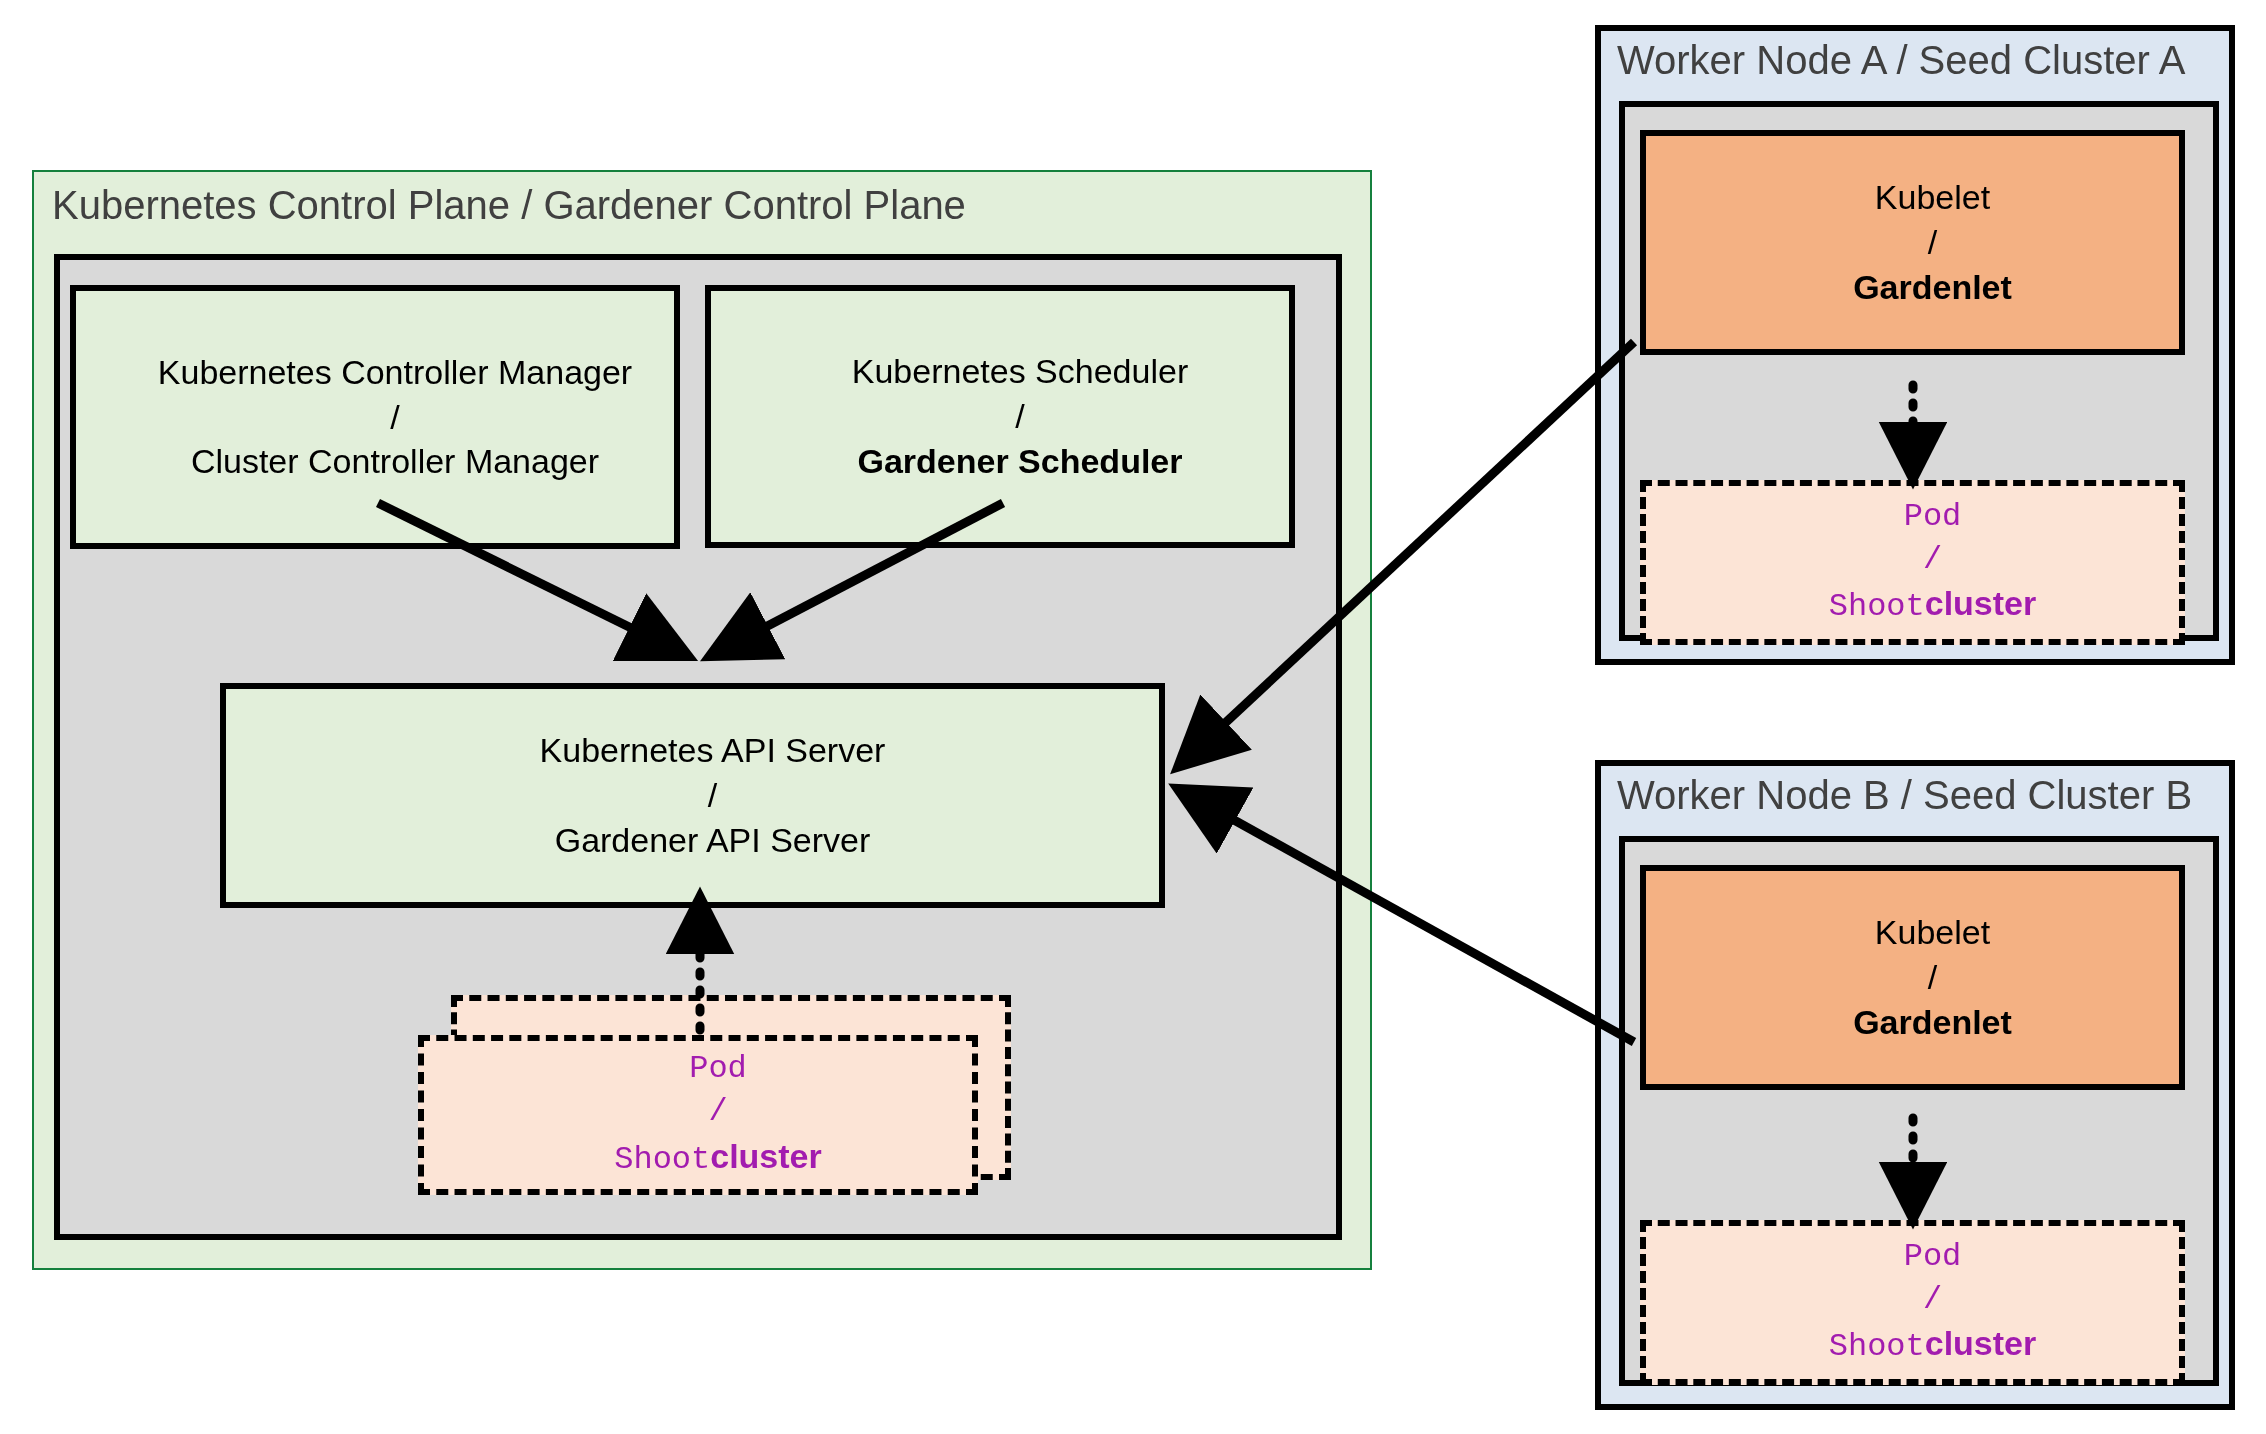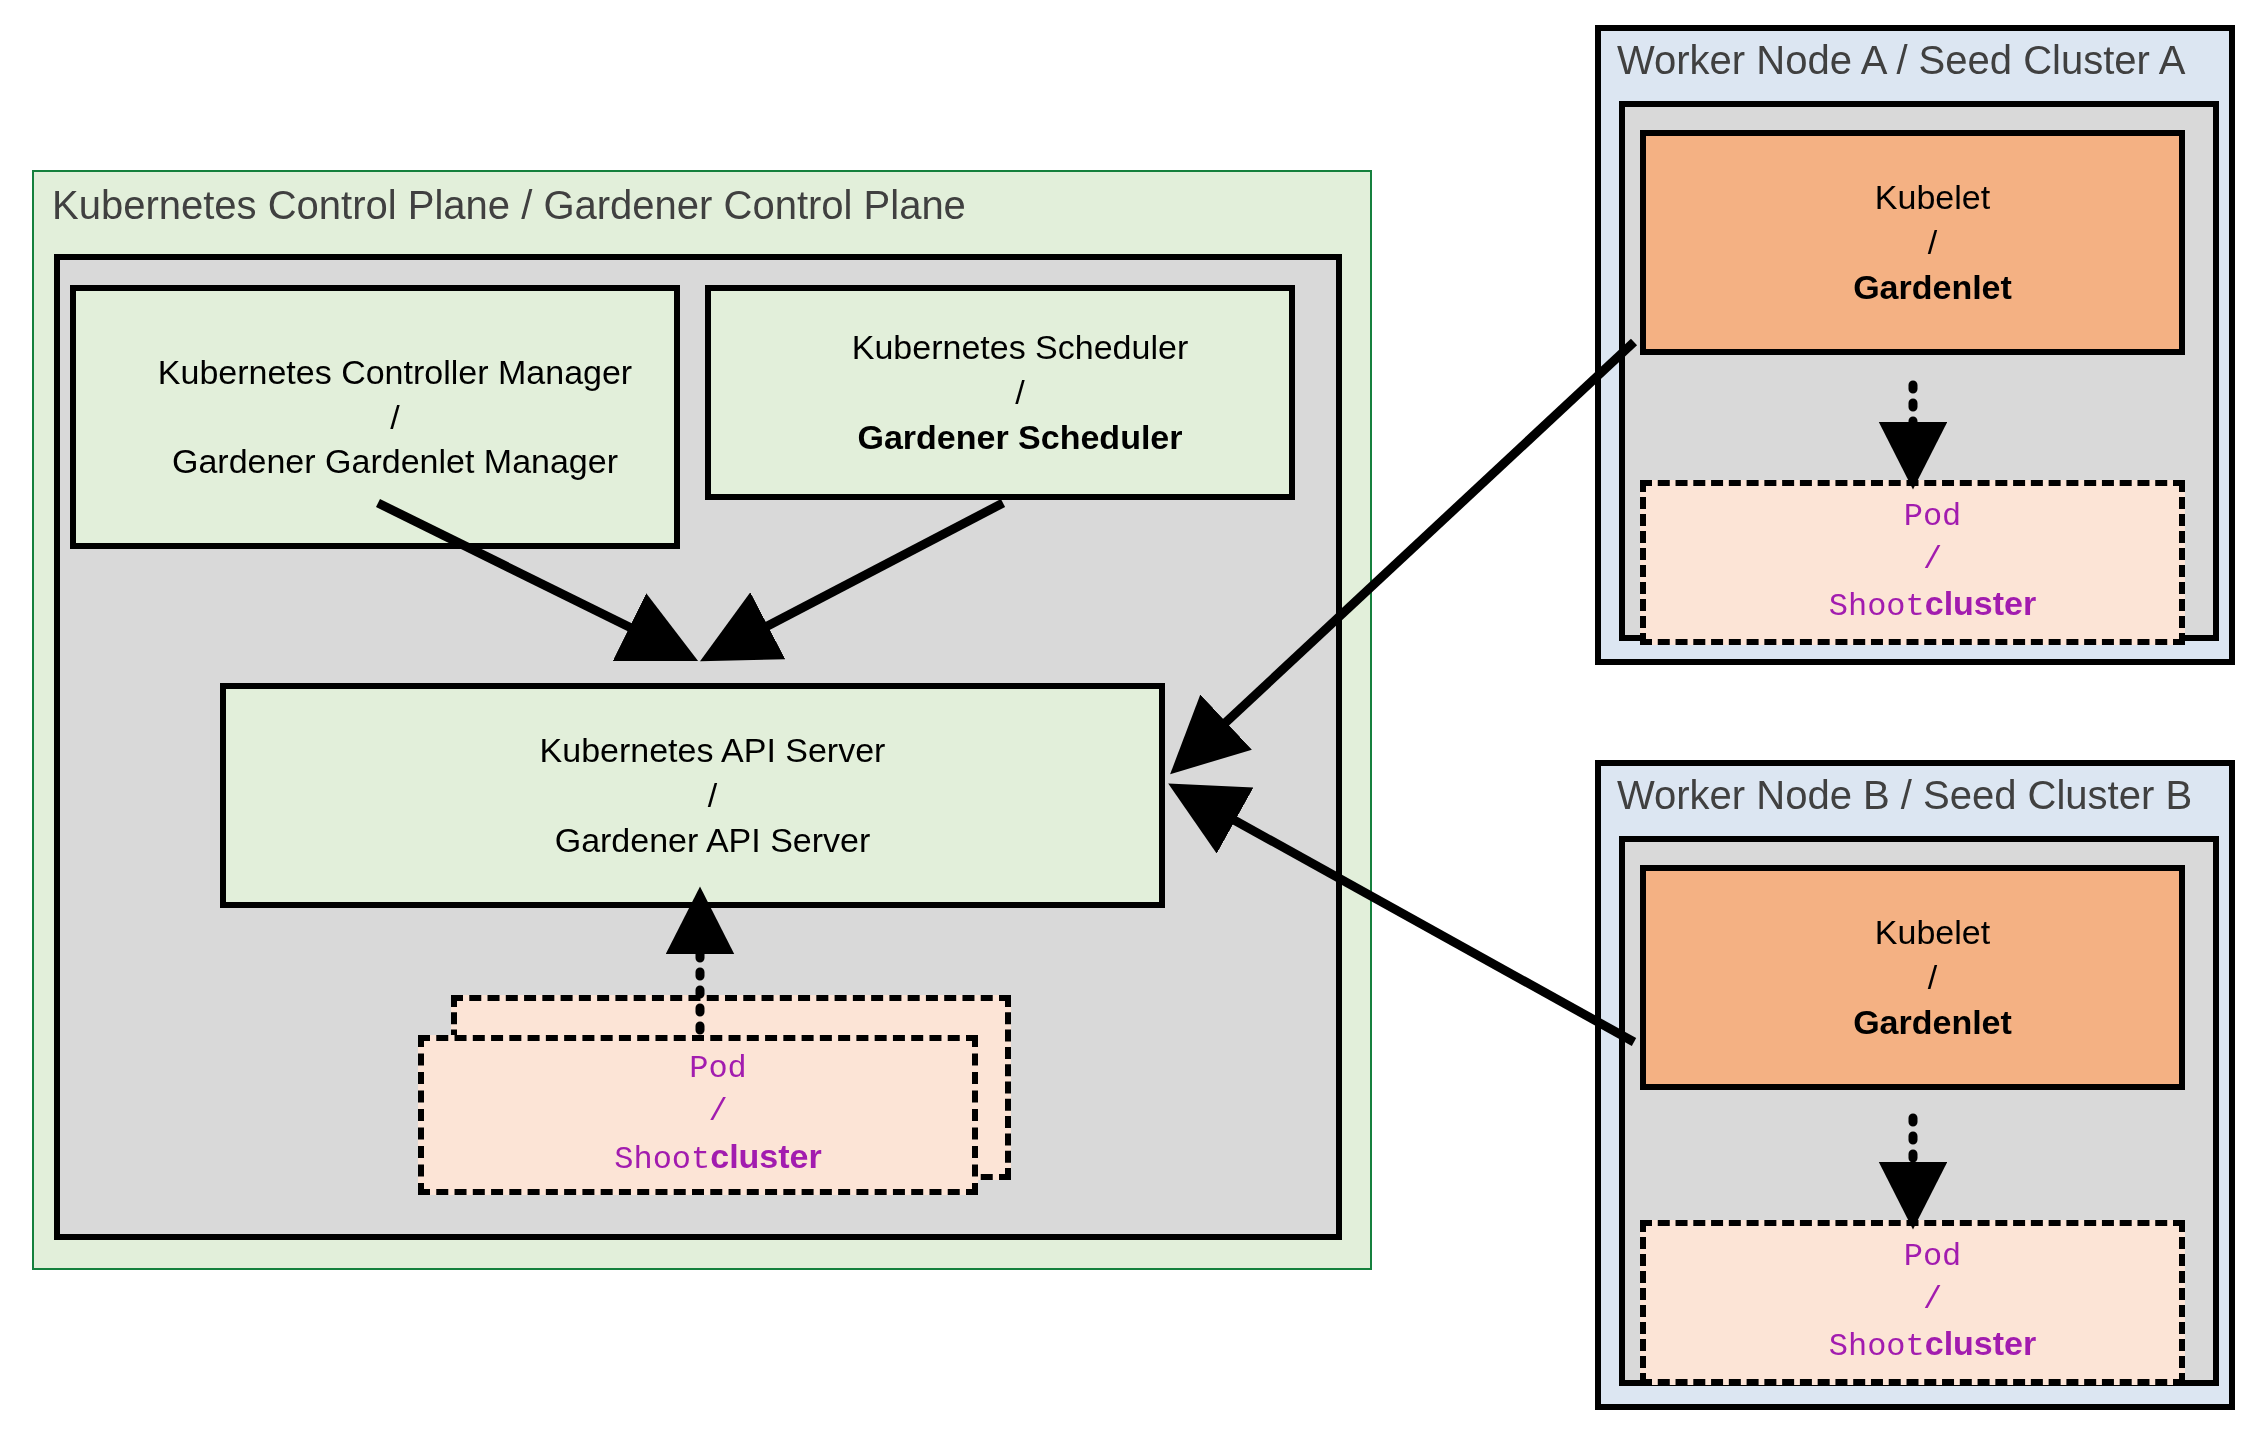--- a/index.html
+++ b/index.html
@@ -98,26 +98,26 @@
     <div class="abs container-title" style="left:18px; top:12px;">Kubernetes Control Plane / Gardener Control Plane</div>
 
     <div class="abs inner-gray" style="left:20px; top:82px; width:1288px; height:986px;"></div>
   </div>
 
   <div class="abs box-green" style="left:70px; top:285px; width:610px; height:264px;">
     <div class="center-v">
       <div class="box-text">
         <span class="ln">Kubernetes Controller Manager</span>
         <span class="ln">/</span>
-        <span class="ln">Gardener Gardenlet Manager</span>
-      </div>
-    </div>
-  </div>
-
-  <div class="abs box-green" style="left:705px; top:285px; width:590px; height:215px;">
+        <span class="ln">Cluster Controller Manager</span>
+      </div>
+    </div>
+  </div>
+
+  <div class="abs box-green" style="left:705px; top:285px; width:590px; height:263px;">
     <div class="center-v">
       <div class="box-text">
         <span class="ln">Kubernetes Scheduler</span>
         <span class="ln">/</span>
         <span class="ln bold">Gardener Scheduler</span>
       </div>
     </div>
   </div>
 
   <div class="abs box-green" style="left:220px; top:663px; width:945px; height:225px;margin-top:20px;">

